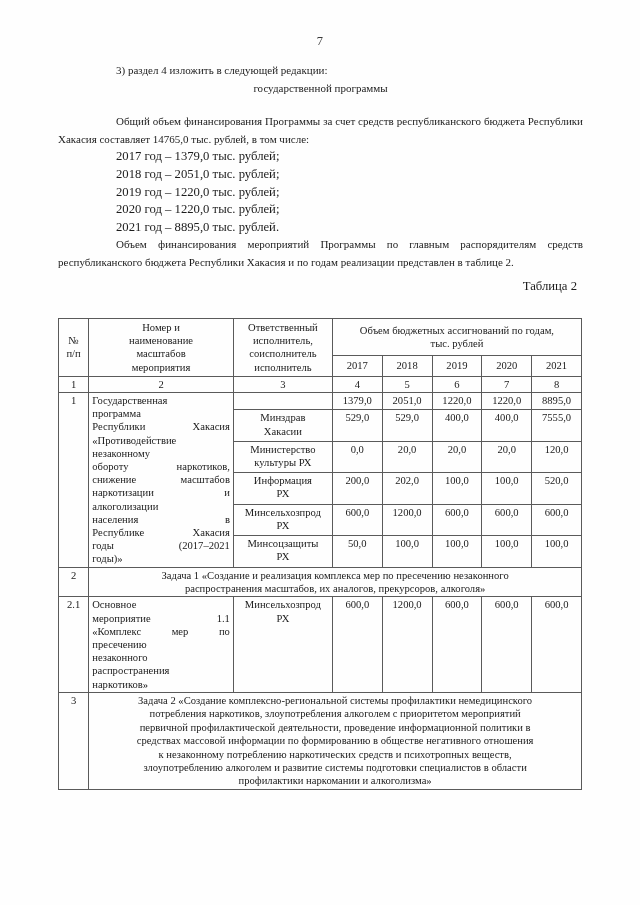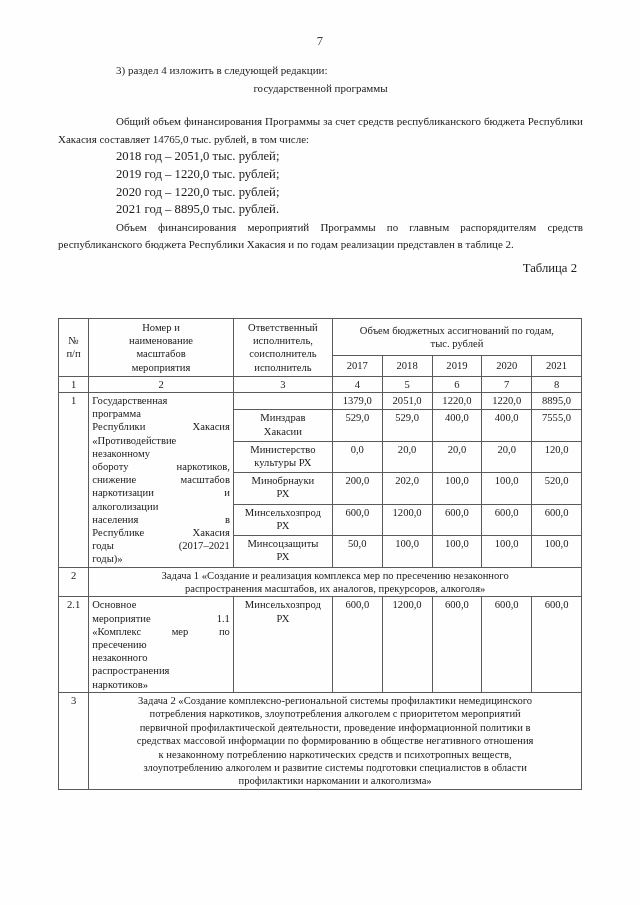--- a/index.html
+++ b/index.html
@@ -148,20 +148,21 @@
   <div class="content">
 
     <p class="indent">3) раздел 4 изложить в следующей редакции:</p>
 
     <p class="center">государственной программы</p>
 
     <div class="spacer-sm"></div>
 
     <p class="just">Общий объем финансирования Программы за счет средств республиканского бюджета Республики Хакасия составляет 14765,0 тыс. рублей, в том числе:</p>
 
+    <p class="year-line">2017 год – 1379,0 тыс. рублей;</p>
     <p class="year-line">2018 год – 2051,0 тыс. рублей;</p>
     <p class="year-line">2019 год – 1220,0 тыс. рублей;</p>
     <p class="year-line">2020 год – 1220,0 тыс. рублей;</p>
     <p class="year-line">2021 год – 8895,0 тыс. рублей.</p>
 
     <p class="just">Объем финансирования мероприятий Программы по главным распорядителям средств республиканского бюджета Республики Хакасия и по годам реализации представлен в таблице 2.</p>
 
     <p class="table-label">Таблица 2</p>
 
   </div>
@@ -254,21 +255,21 @@
         </td>
         <td class="c-year val">0,0</td>
         <td class="c-year val">20,0</td>
         <td class="c-year val">20,0</td>
         <td class="c-year val">20,0</td>
         <td class="c-year val">120,0</td>
       </tr>
 
       <tr>
         <td class="c-exec exec-cell">
-          <div>Минобрнауки</div>
+          <div>Информация</div>
           <div>РХ</div>
         </td>
         <td class="c-year val">200,0</td>
         <td class="c-year val">202,0</td>
         <td class="c-year val">100,0</td>
         <td class="c-year val">100,0</td>
         <td class="c-year val">520,0</td>
       </tr>
 
       <tr>

